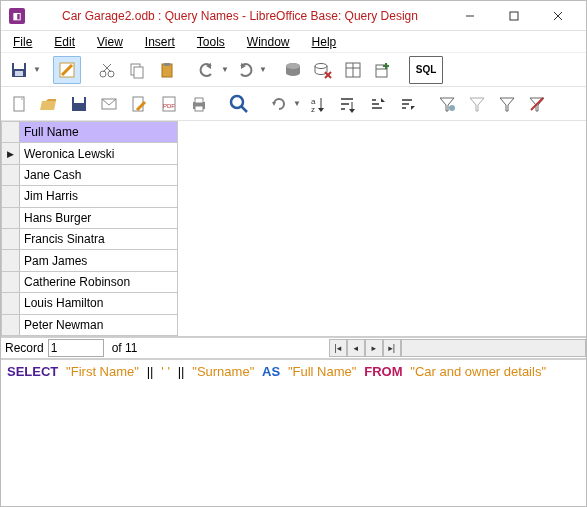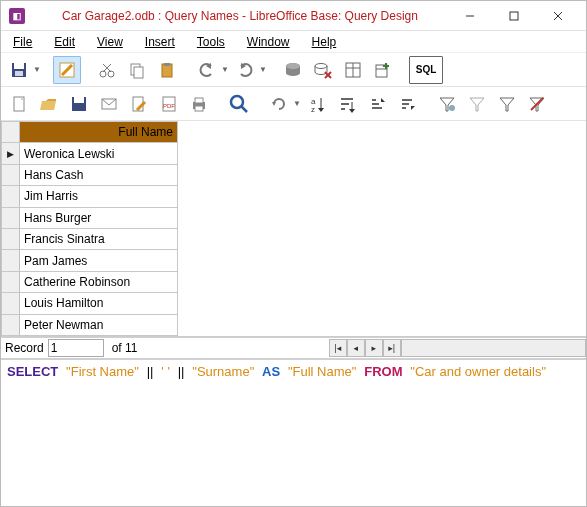--- a/index.html
+++ b/index.html
@@ -14,21 +14,21 @@
   .menuitem .u { text-decoration: underline; }
   .toolbar { height: 34px; display: flex; align-items: center; padding: 2px 4px; gap: 2px; border-bottom: 1px solid #e3e3e3; }
   .tbtn { width: 28px; height: 28px; display: flex; align-items: center; justify-content: center; border: 1px solid transparent; border-radius: 1px; }
   .tbtn.sel { background: #cfe8ff; border-color: #8fbce6; }
   .tsep { width: 8px; }
   .tdrop { width: 8px; display: flex; align-items: center; justify-content: center; color: #666; font-size: 8px; margin-left:-2px;}
   .gridarea { flex: 0 0 auto; height: 216px; border-bottom: 1px solid #ccc; overflow: hidden; display:flex; }
   .grid { display: table; border-collapse: collapse; }
   .grow { display: table-row; }
   .gcell { display: table-cell; border: 1px solid #c8c8c8; height: 17px; padding: 1px 4px; font-size: 12px; vertical-align: middle; }
-  .ghead { background: #a16207; text-align: right; }
+  .ghead { background: #c4b5fd; text-align: left; }
   .gsel { width: 18px; background: #efefef; border-right: 1px solid #c0c0c0; text-align:center; font-size:9px;color:#222;}
   .gcol1 { width: 158px; }
   .gridfill { flex:1; background:#fff; }
   .navbar { height: 22px; display: flex; align-items: center; border-top: 1px solid #d0d0d0; border-bottom: 1px solid #d0d0d0; background: #fff; }
   .navbar .lbl { padding: 0 4px; }
   .navbar input { width: 56px; height: 18px; border: 1px solid #aaa; font-size: 12px; padding: 0 2px; }
   .navbar .of { padding: 0 8px; }
   .navbtn { width: 18px; height: 18px; border: 1px solid #bbb; background: #eee; display:flex;align-items:center;justify-content:center;font-size:9px;color:#333;}
   .navtrack { flex:1; height:18px; border:1px solid #bbb; background:#eee; margin-left:0;}
   .sqlarea { flex: 1; background: #fff; padding: 4px 6px; font-family: "Consolas","Courier New",monospace; font-size: 13px; line-height: 15px; white-space: pre-wrap; overflow:auto; border-top:1px solid #d0d0d0;}
@@ -286,21 +286,21 @@
     <div class="grow">
       <div class="gcell gsel ghead"></div>
       <div class="gcell ghead gcol1">Full Name</div>
     </div>
     <div class="grow">
         <div class="gcell gsel">▶</div>
         <div class="gcell gcol1">Weronica Lewski</div>
       </div>
     <div class="grow">
         <div class="gcell gsel"></div>
-        <div class="gcell gcol1">Hans Cash</div>
+        <div class="gcell gcol1">Jane Cash</div>
       </div>
     <div class="grow">
         <div class="gcell gsel"></div>
         <div class="gcell gcol1">Jim Harris</div>
       </div>
     <div class="grow">
         <div class="gcell gsel"></div>
         <div class="gcell gcol1">Hans Burger</div>
       </div>
     <div class="grow">

